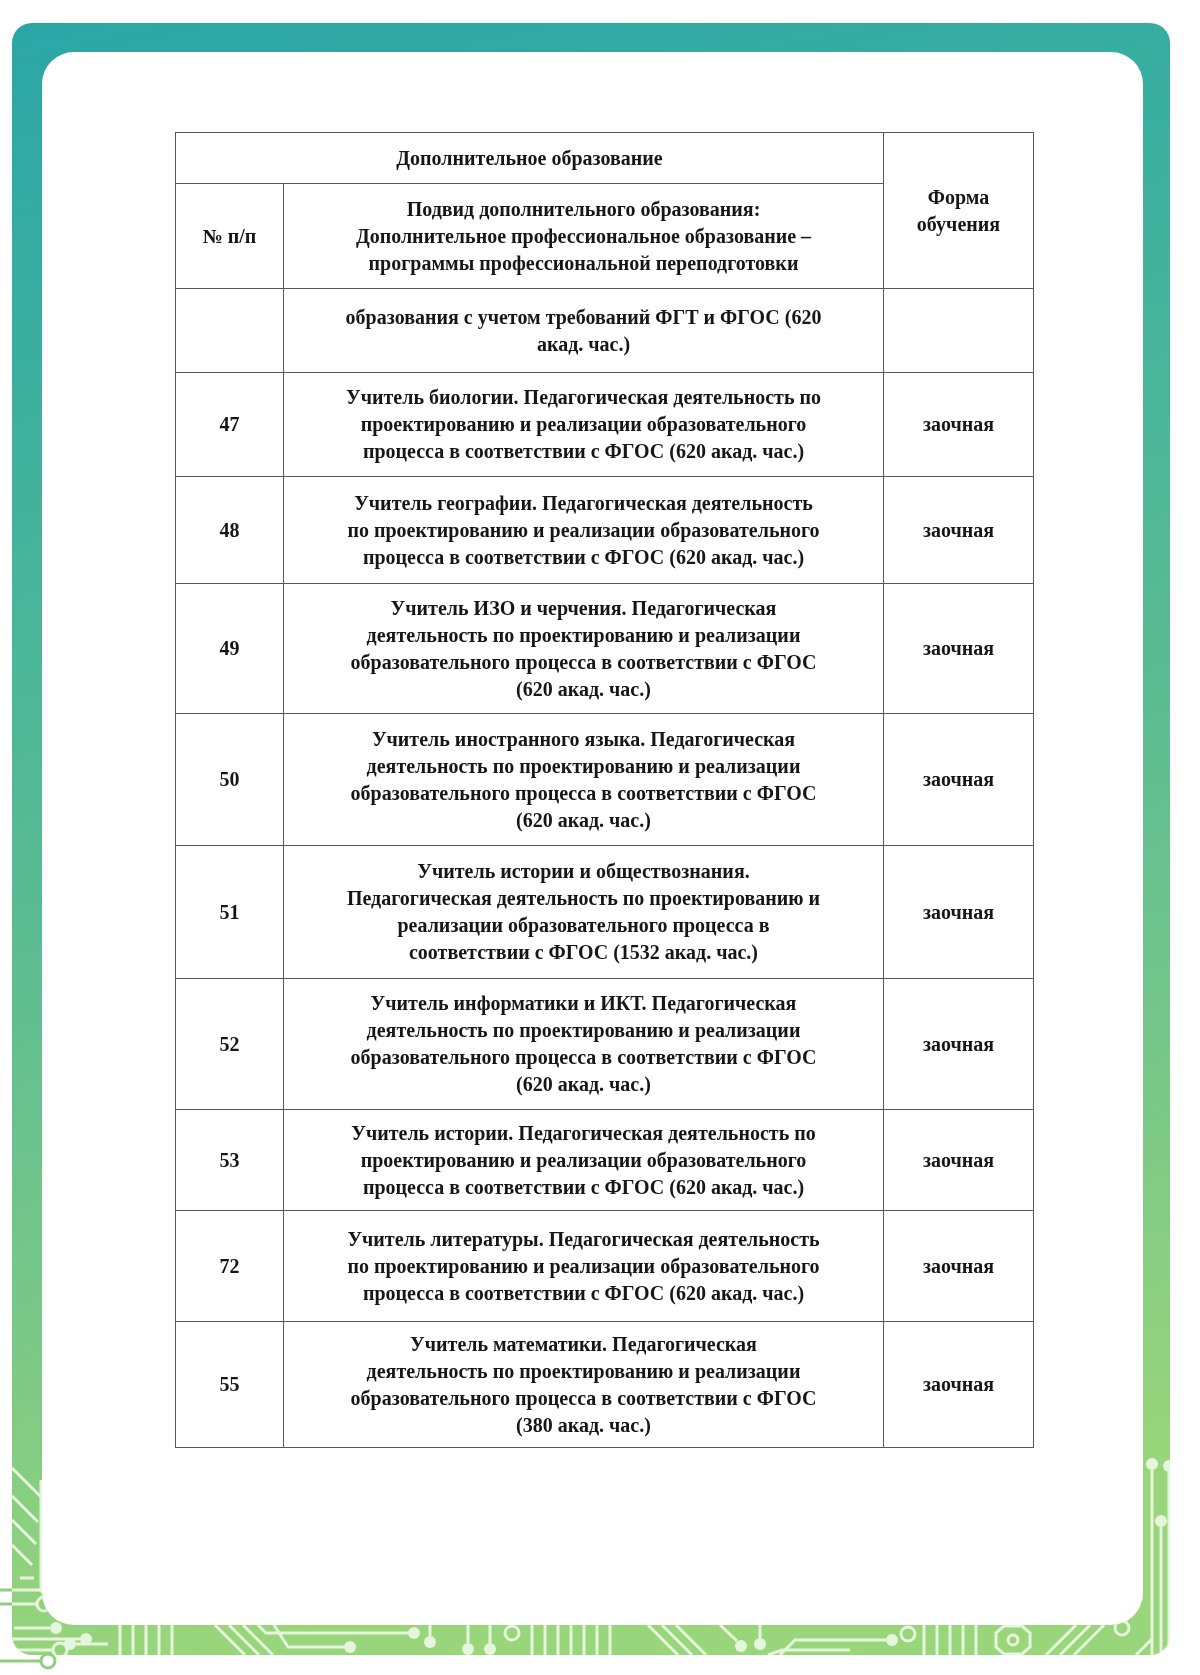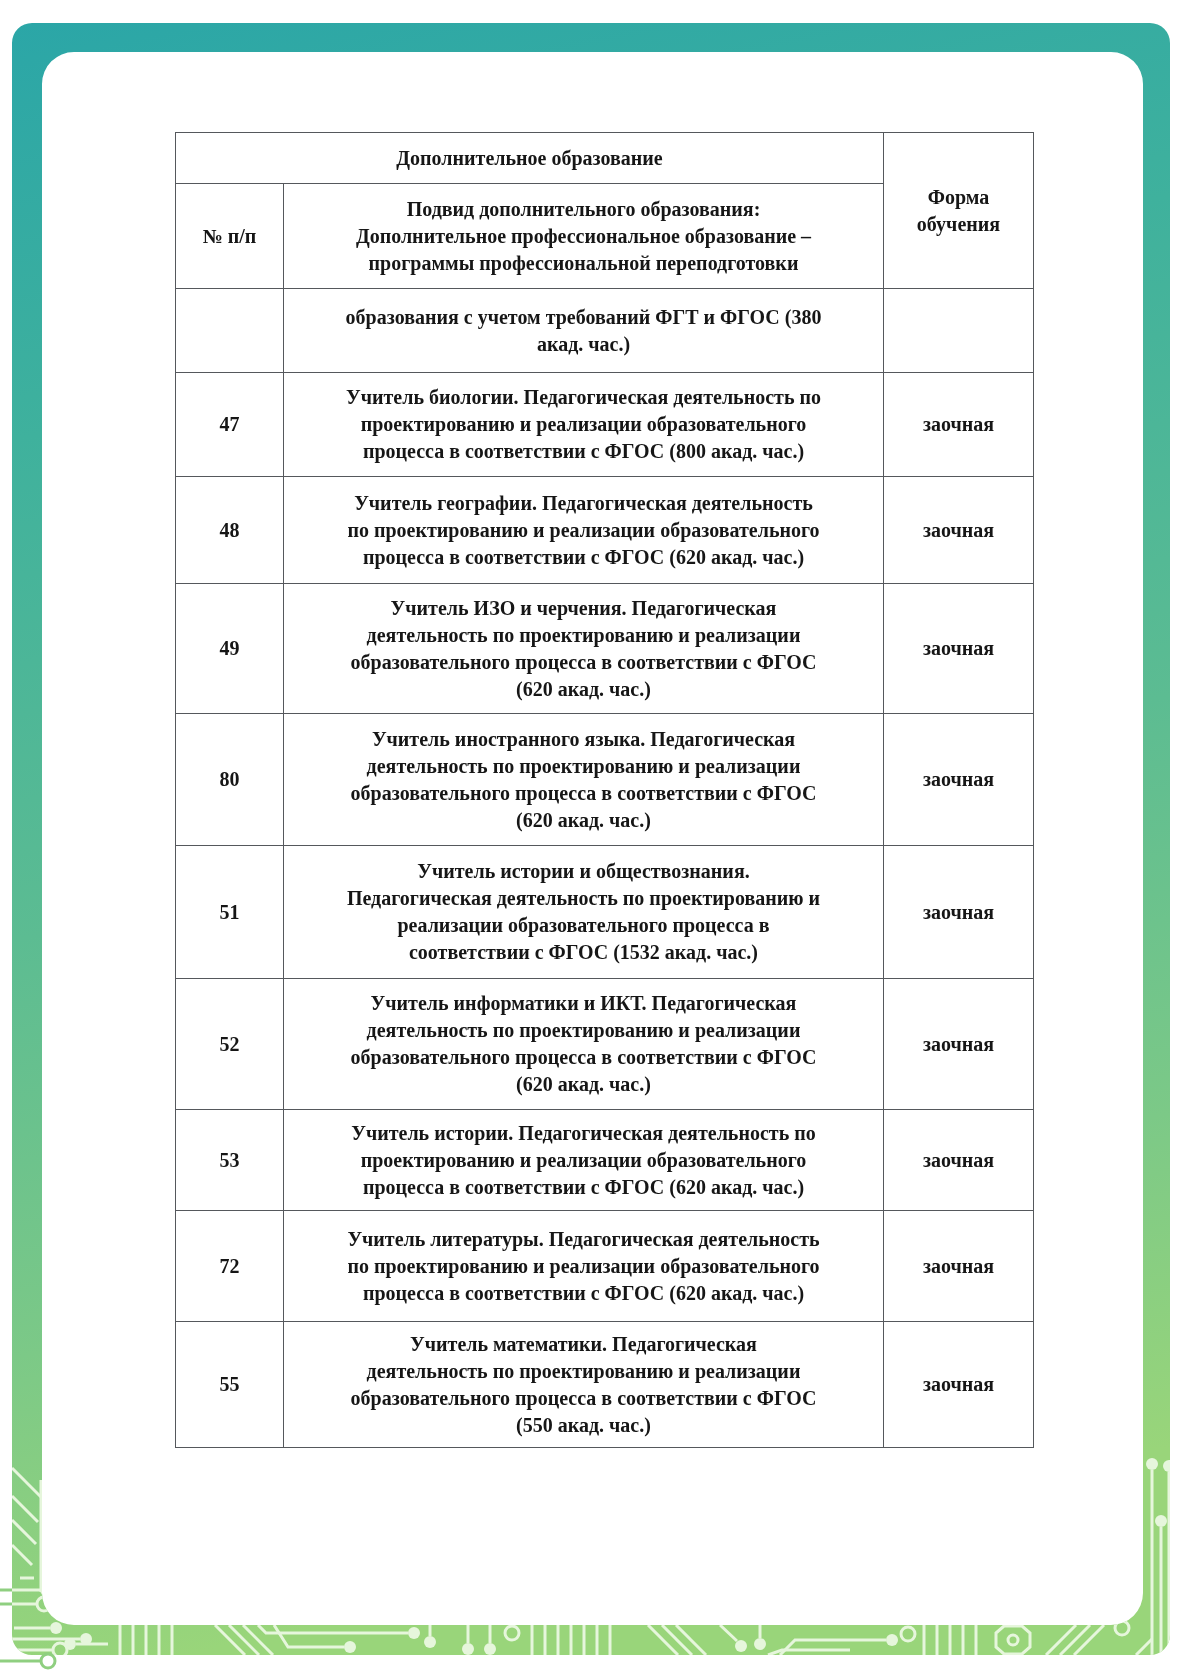--- a/index.html
+++ b/index.html
@@ -150,48 +150,48 @@
 обучения</td>
       </tr>
       <tr style="height:105px">
         <td class="numcell">№ п/п</td>
         <td>Подвид дополнительного образования:
 Дополнительное профессиональное образование –
 программы профессиональной переподготовки</td>
       </tr>
       <tr style="height:84px">
         <td class="numcell"></td>
-        <td>образования с учетом требований ФГТ и ФГОС (380
+        <td>образования с учетом требований ФГТ и ФГОС (620
 акад. час.)</td>
         <td></td>
       </tr>
       <tr style="height:104px">
         <td class="numcell">47</td>
         <td>Учитель биологии. Педагогическая деятельность по
 проектированию и реализации образовательного
-процесса в соответствии с ФГОС (800 акад. час.)</td>
+процесса в соответствии с ФГОС (620 акад. час.)</td>
         <td>заочная</td>
       </tr>
       <tr style="height:107px">
         <td class="numcell">48</td>
         <td>Учитель географии. Педагогическая деятельность
 по проектированию и реализации образовательного
 процесса в соответствии с ФГОС (620 акад. час.)</td>
         <td>заочная</td>
       </tr>
       <tr style="height:130px">
         <td class="numcell">49</td>
         <td>Учитель ИЗО и черчения. Педагогическая
 деятельность по проектированию и реализации
 образовательного процесса в соответствии с ФГОС
 (620 акад. час.)</td>
         <td>заочная</td>
       </tr>
       <tr style="height:132px">
-        <td class="numcell">80</td>
+        <td class="numcell">50</td>
         <td>Учитель иностранного языка. Педагогическая
 деятельность по проектированию и реализации
 образовательного процесса в соответствии с ФГОС
 (620 акад. час.)</td>
         <td>заочная</td>
       </tr>
       <tr style="height:133px">
         <td class="numcell">51</td>
         <td>Учитель истории и обществознания.
 Педагогическая деятельность по проектированию и
@@ -219,18 +219,18 @@
         <td>Учитель литературы. Педагогическая деятельность
 по проектированию и реализации образовательного
 процесса в соответствии с ФГОС (620 акад. час.)</td>
         <td>заочная</td>
       </tr>
       <tr style="height:126px">
         <td class="numcell">55</td>
         <td>Учитель математики. Педагогическая
 деятельность по проектированию и реализации
 образовательного процесса в соответствии с ФГОС
-(550 акад. час.)</td>
+(380 акад. час.)</td>
         <td>заочная</td>
       </tr>
     </tbody>
   </table>
 </div>
 
 </body></html>

